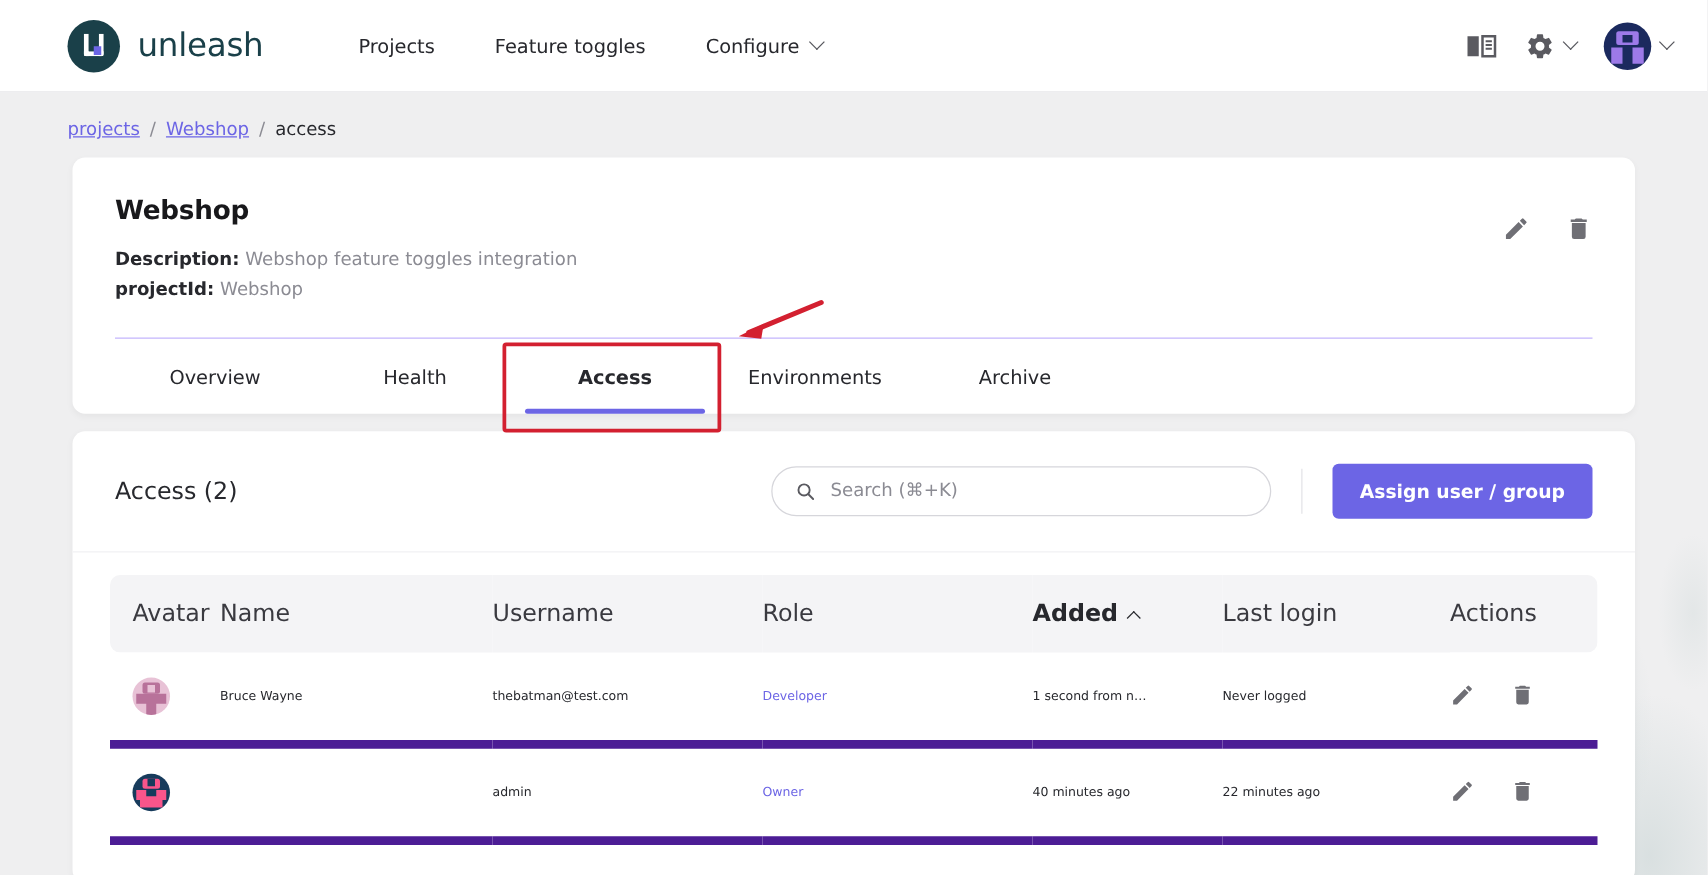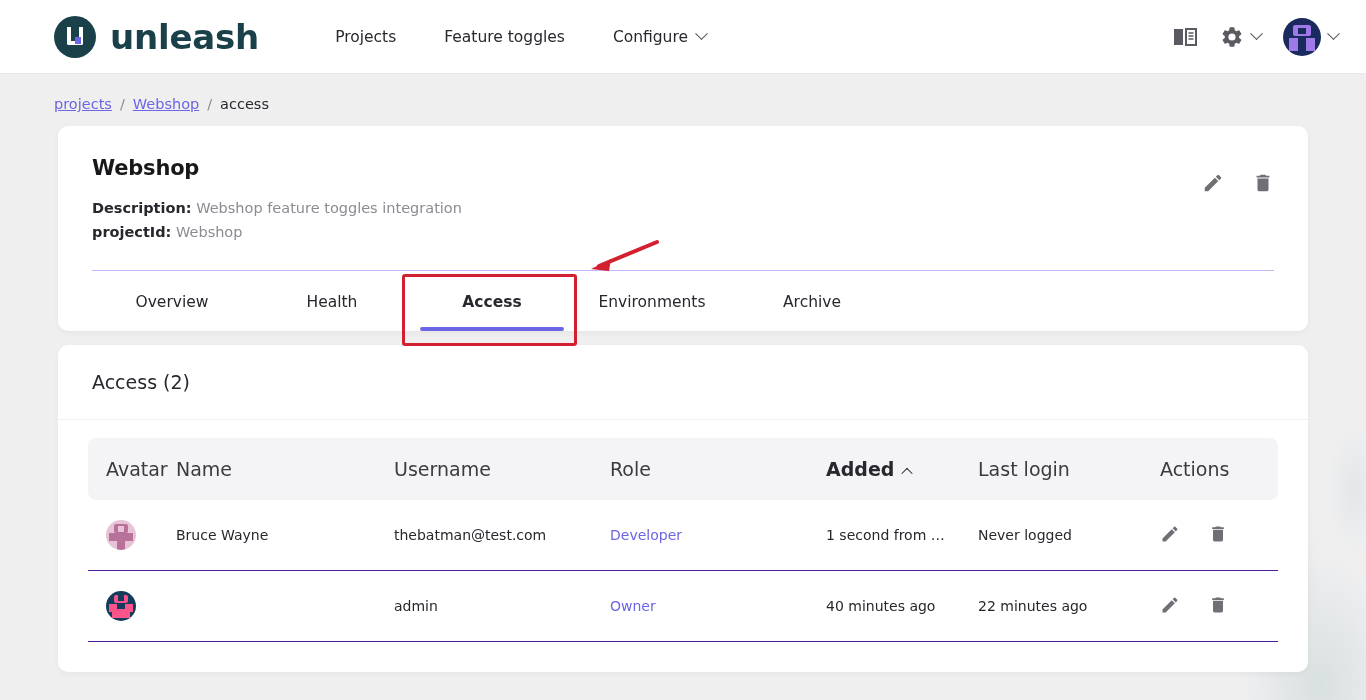--- a/index.html
+++ b/index.html
@@ -44,21 +44,21 @@
     width: 16px; height: 18px;
     border-left: 4px solid #fff;
     border-right: 4px solid #fff;
     border-bottom: 4px solid #fff;
     border-bottom-left-radius: 2px; border-bottom-right-radius: 2px;
   }
   .brand-logo .dot {
     position: absolute; left: 21px; top: 21px;
     width: 6px; height: 7px; background: #6c65e5;
   }
-  .brand-text { font-size: 34px; color: #1a4049; font-weight: 700; letter-spacing: -0.2px; }
+  .brand-text { font-size: 26px; color: #1a4049; font-weight: 400; letter-spacing: -0.2px; }
 
   .navlinks { display: flex; align-items: center; gap: 0; }
   .navlink {
     font-size: 15.5px; color: #27282d; padding: 10px 24px; cursor: pointer;
     display: flex; align-items: center; gap: 9px; white-space: nowrap;
   }
   .chev { display: inline-block; width: 9px; height: 9px; border-right: 1.8px solid #55565c; border-bottom: 1.8px solid #55565c; transform: rotate(45deg) translate(-2px,-2px); }
 
   .nav-right { margin-left: auto; display: flex; align-items: center; gap: 22px; }
   .icon-btn { display: flex; align-items: center; gap: 8px; cursor: pointer; }
@@ -146,22 +146,22 @@
   }
   thead th:first-child { border-top-left-radius: 8px; border-bottom-left-radius: 8px; padding-left: 18px; }
   thead th:last-child { border-top-right-radius: 8px; border-bottom-right-radius: 8px; }
   thead th.sorted { font-weight: 700; color: #27282d; }
   .sort-caret {
     display: inline-block; margin-left: 9px; width: 8px; height: 8px;
     border-left: 1.8px solid #27282d; border-top: 1.8px solid #27282d;
     transform: rotate(45deg) translate(1px,1px);
   }
   tbody td {
-    padding: 20px 0; font-size: 14px; color: #27282d;
-    border-bottom: 1px solid #4c1d95; vertical-align: middle;
+    padding: 20px 0; font-size: 10px; color: #27282d;
+    border-bottom: 7px solid #4c1d95; vertical-align: middle;
   }
   tbody td:first-child { padding-left: 18px; }
   .role-link { color: #6c65e5; cursor: pointer; }
   .trunc { display: inline-block; max-width: 125px; overflow: hidden; text-overflow: ellipsis; white-space: nowrap; vertical-align: bottom; }
   .row-actions { display: flex; gap: 28px; }
 
   
   .av { width: 30px; height: 30px; border-radius: 50%; position: relative; overflow: hidden; }
   .av.a1 { background: #e8c2d6; }
   .av.a1 .p1 { position:absolute; left:8px; top:4px; width:14px; height:9px; background:#b8729a; border-radius:2px;}
@@ -279,20 +279,31 @@
       </div>
       <div class="tab">
         <span>Archive</span>
       </div>
     </div>
   </div>
 
   <div class="card access-card">
     <div class="access-top">
       <div class="access-title">Access (2)</div>
+      <div class="search-wrap">
+        <div class="search-box">
+          <svg width="18" height="18" viewBox="0 0 24 24">
+            <circle cx="10.5" cy="10.5" r="6.5" fill="none" stroke="#5a5a60" stroke-width="2.2"></circle>
+            <path d="M15.5 15.5L21 21" stroke="#5a5a60" stroke-width="2.2" stroke-linecap="round"></path>
+          </svg>
+          <input type="text" placeholder="Search (⌘+K)" style="">
+        </div>
+        <div class="vdiv"></div>
+        <button class="assign-btn">Assign user / group</button>
+      </div>
     </div>
 
     <div class="table-zone">
       <table>
         <thead>
           <tr>
             <th style="width:88px">
               <span>Avatar</span>
             </th>
             <th style="width:218px">

